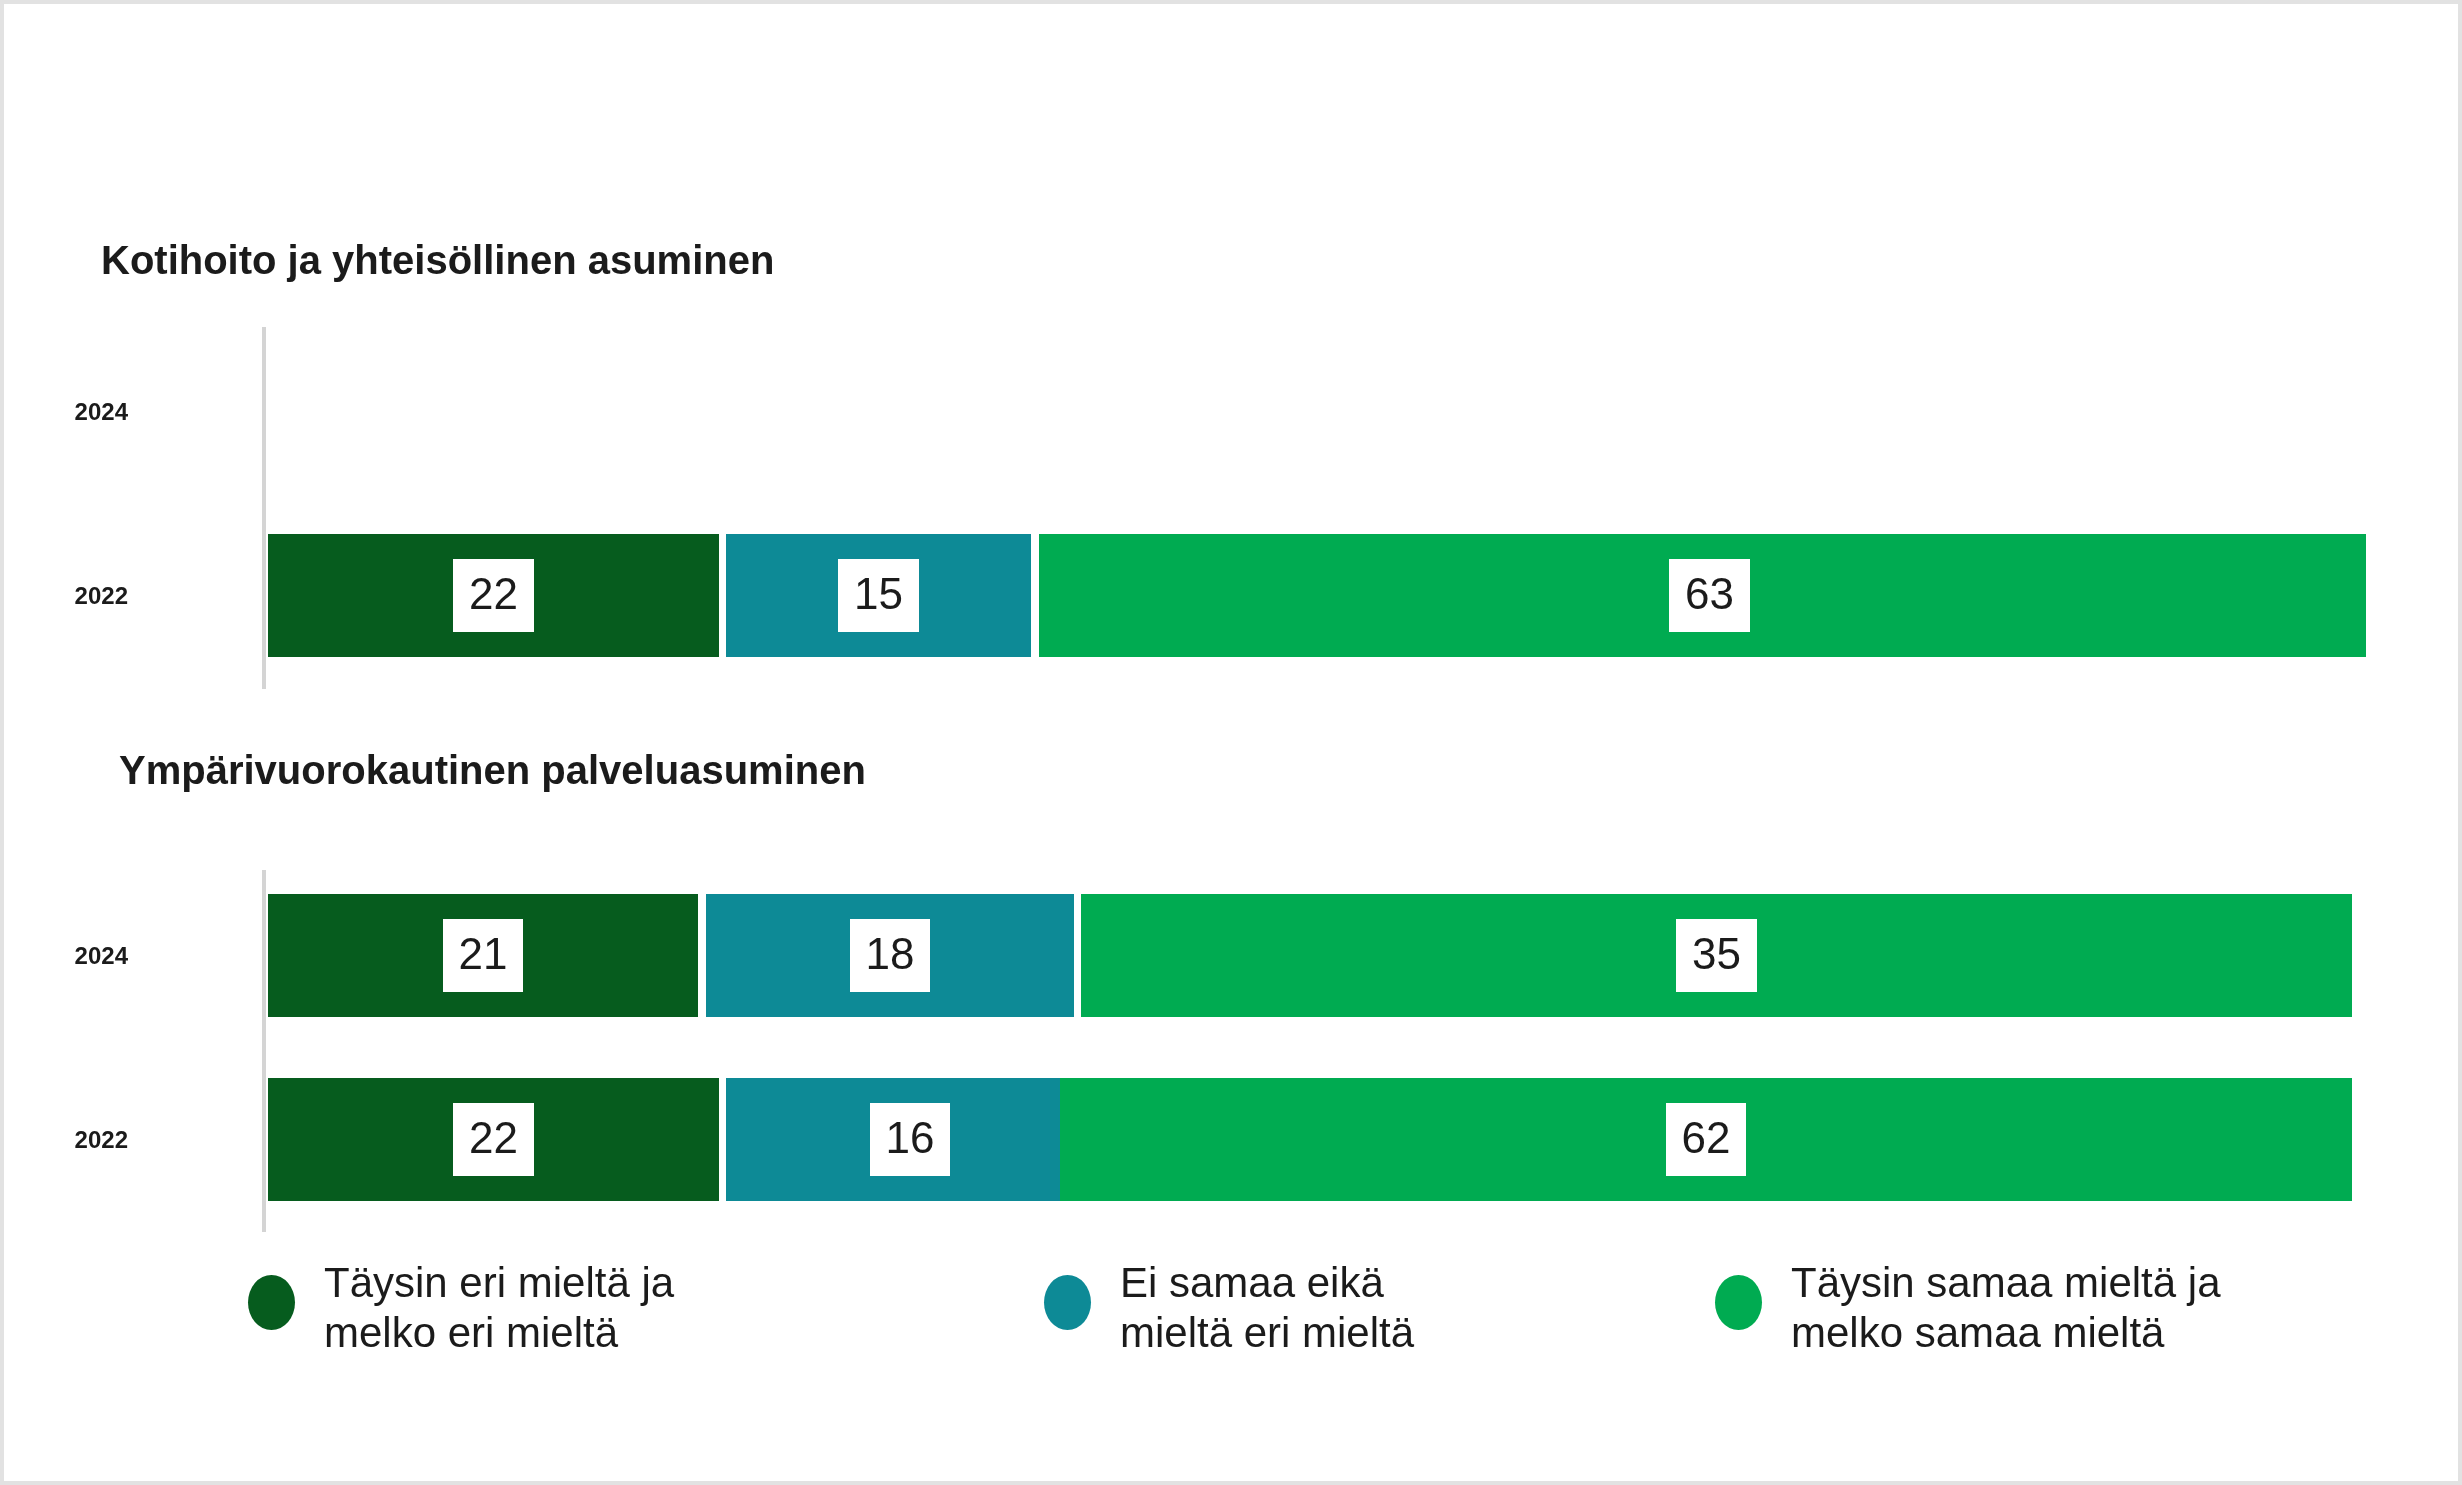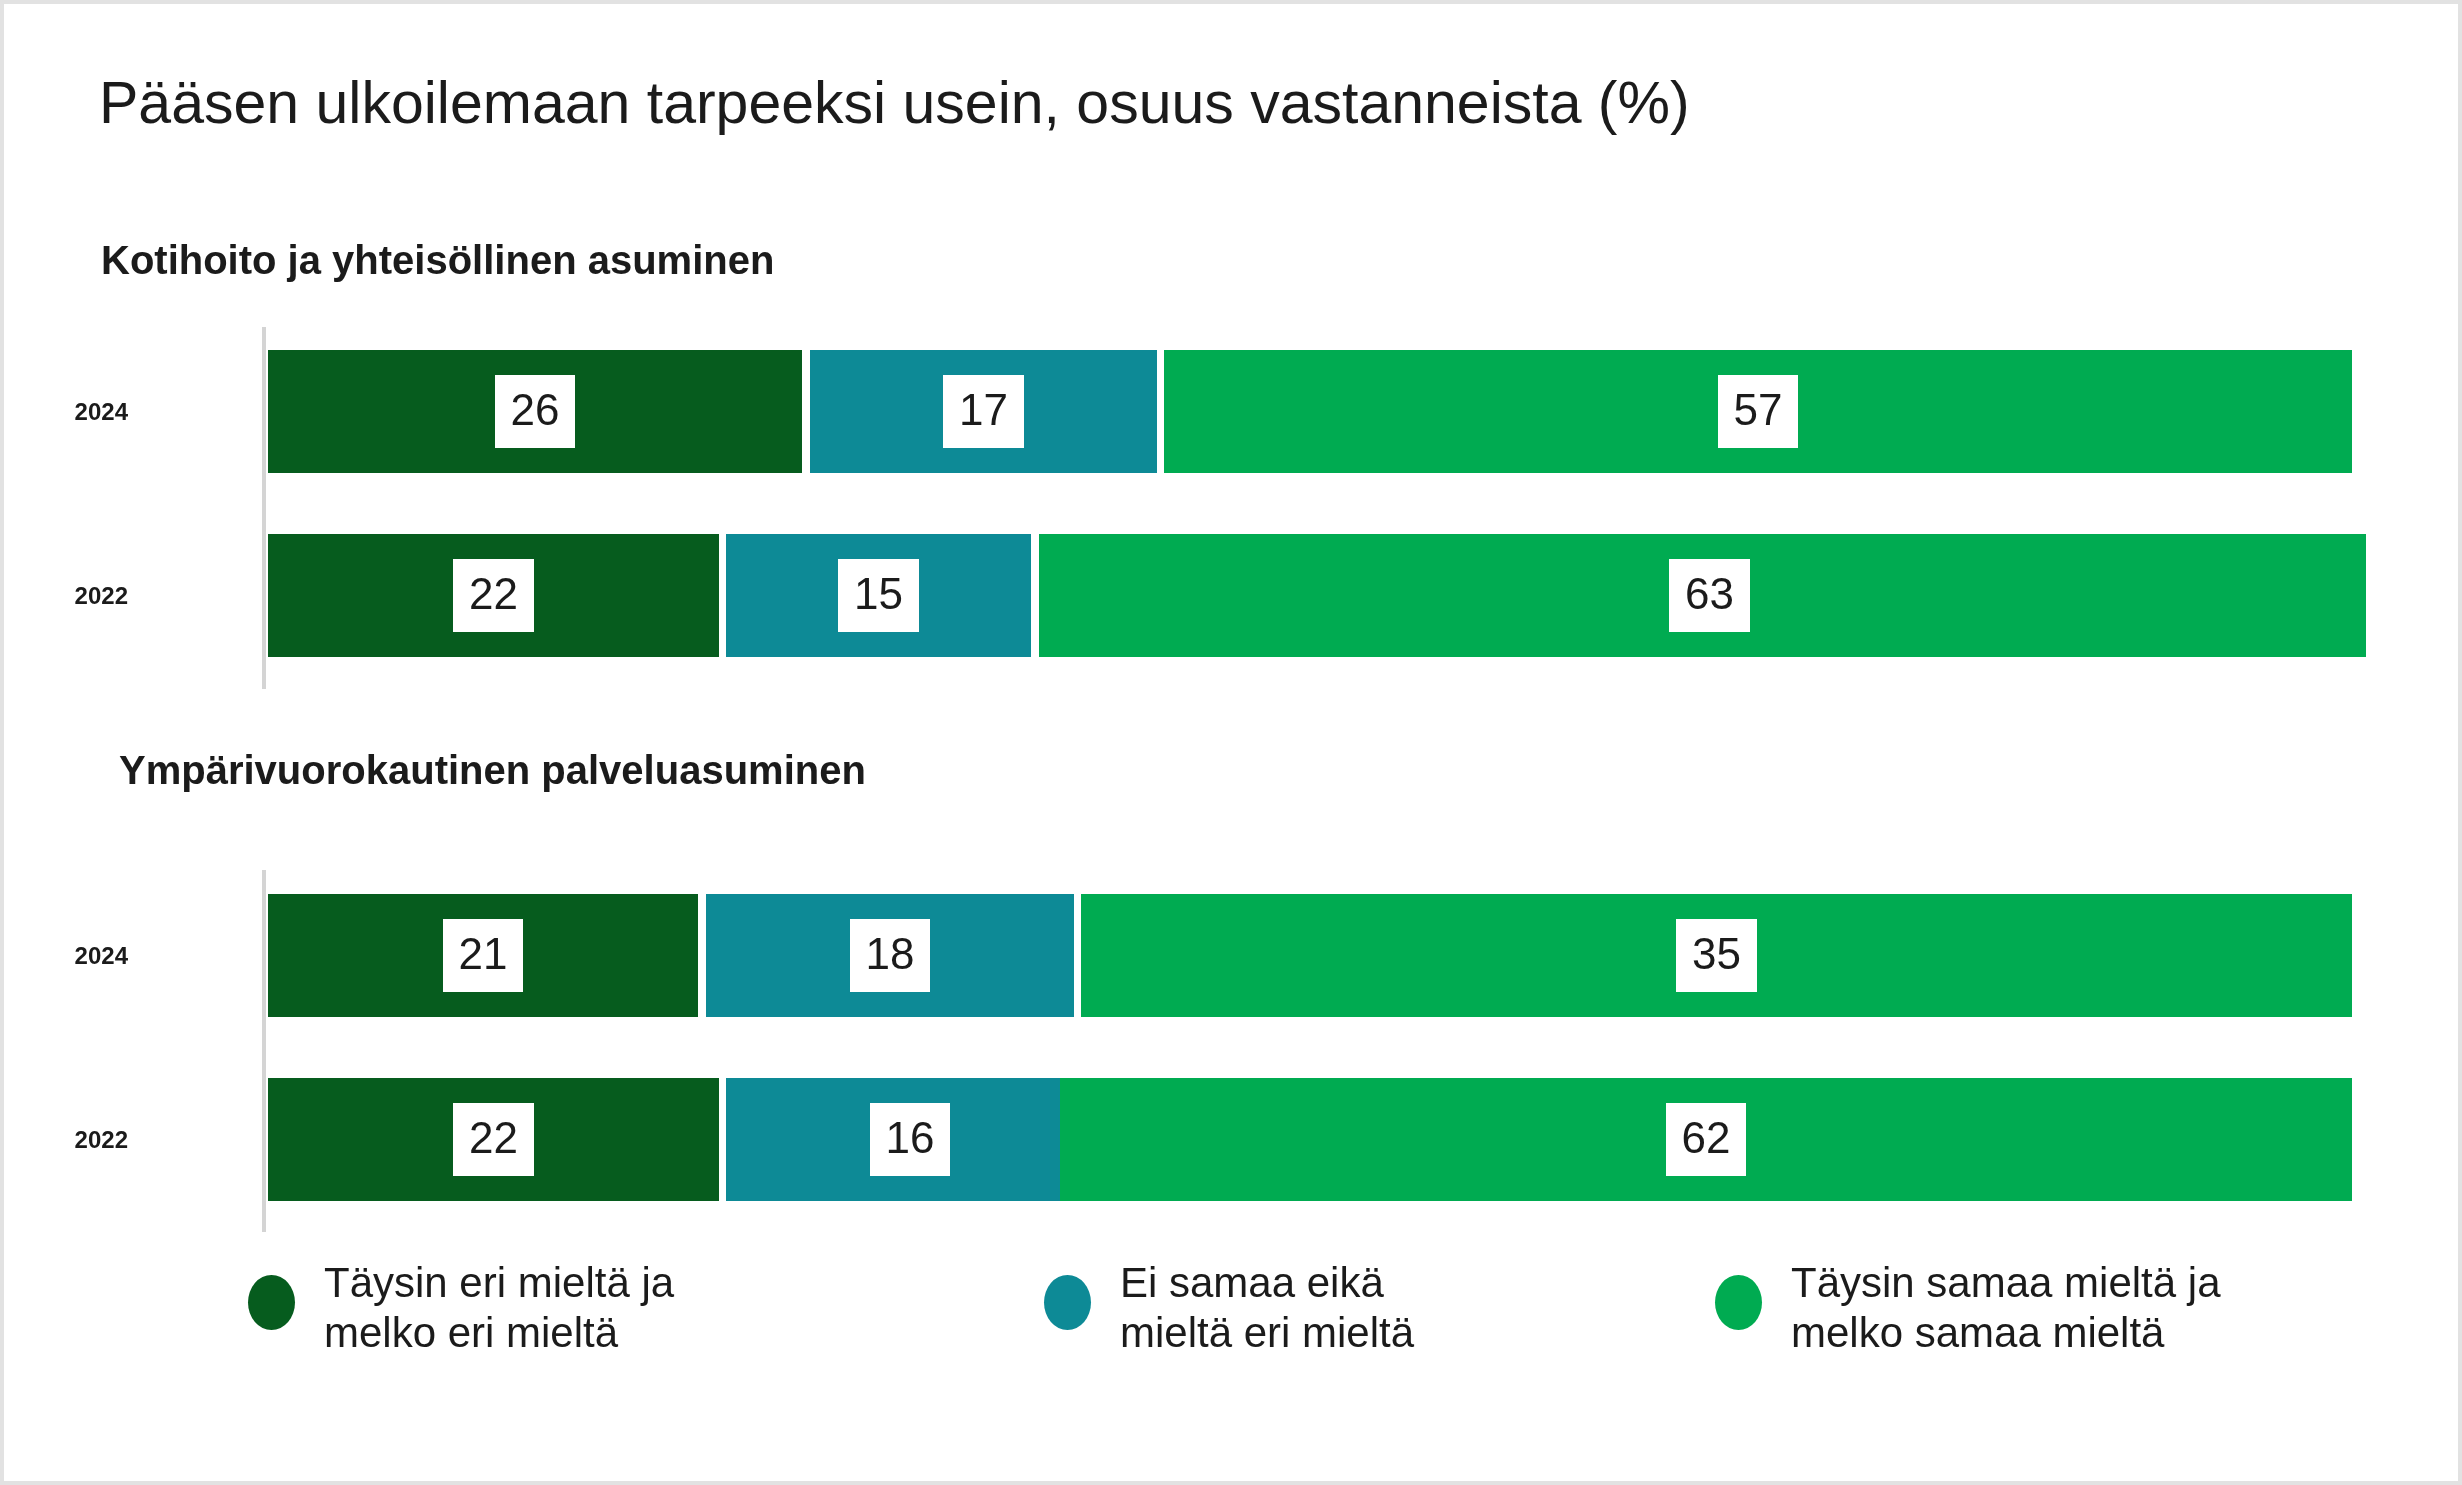--- a/index.html
+++ b/index.html
@@ -121,42 +121,30 @@
   }
   #legend-0 { left: 244px; }
   #legend-1 { left: 1040px; }
   #legend-2 { left: 1711px; }
 </style>
 </head>
 <body>
 
 <div class="frame">
 
-  <div class="chart-title">Pääsen ulkoilemaan tarpeeksi usein, osuus vastanneista (%)</div>
 
   <div class="section-title" id="sec-title-0">Kotihoito ja yhteisöllinen asuminen</div>
   <div class="axis-line" id="axis-0"></div>
 
   <div class="section-title" id="sec-title-1">Ympärivuorokautinen palveluasuminen</div>
   <div class="axis-line" id="axis-1"></div>
 
   <div id="rows-container">
       <div class="row" style="left: 0px; top: 346px; width: 2347px; height: 123px;">
         <div class="row-label" style="right: 2223px;">2024</div>
-        <div class="bar-track" style="left: 264px; width: 2083px;">
-          <div class="seg" style="left: 0px; width: 534px; background: rgb(6, 92, 30);">
-            <span class="seg-value">26</span>
-          </div>
-          <div class="seg" style="left: 542px; width: 347px; background: rgb(13, 138, 150);">
-            <span class="seg-value">17</span>
-          </div>
-          <div class="seg" style="left: 896px; width: 1188px; background: rgb(0, 171, 81);">
-            <span class="seg-value">57</span>
-          </div>
-        </div>
       </div>
       <div class="row" style="left: 0px; top: 530px; width: 2347px; height: 123px;">
         <div class="row-label" style="right: 2223px;">2022</div>
         <div class="bar-track" style="left: 264px; width: 2083px;">
           <div class="seg" style="left: 0px; width: 451px; background: rgb(6, 92, 30);">
             <span class="seg-value">22</span>
           </div>
           <div class="seg" style="left: 458px; width: 305px; background: rgb(13, 138, 150);">
             <span class="seg-value">15</span>
           </div>

